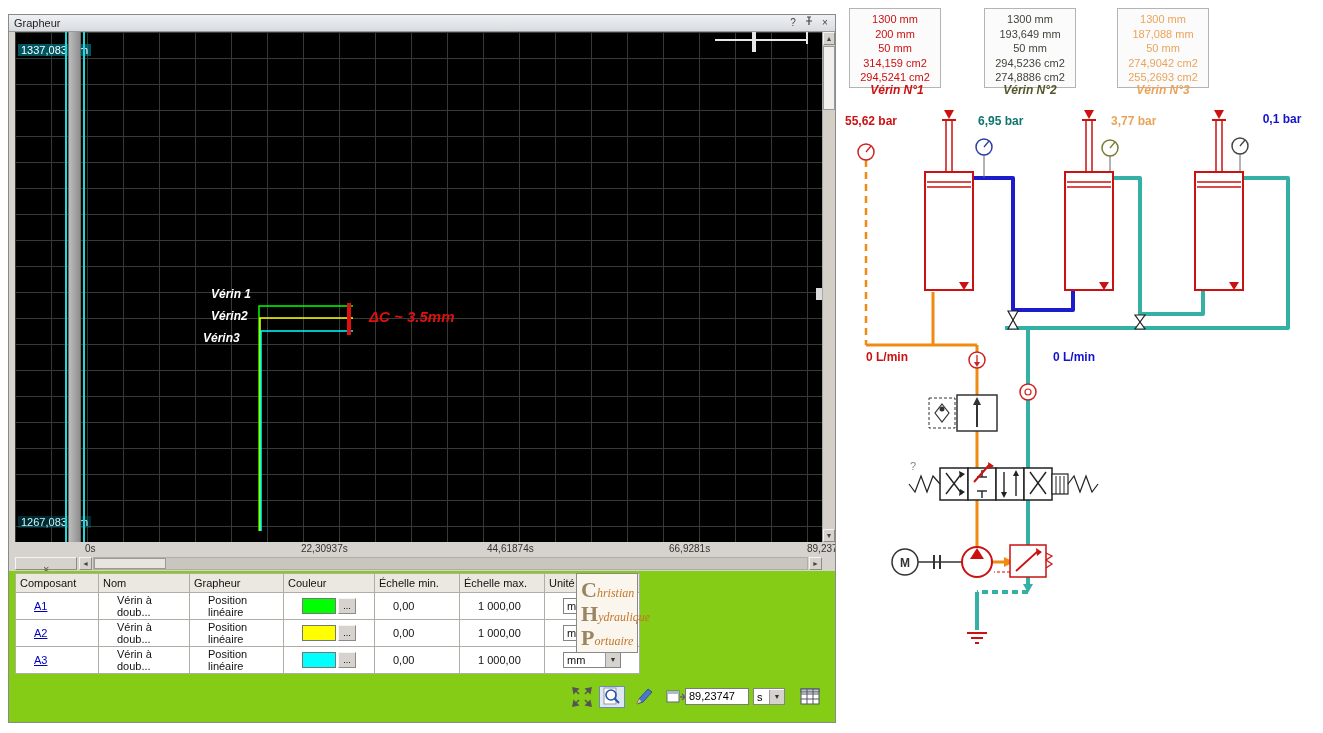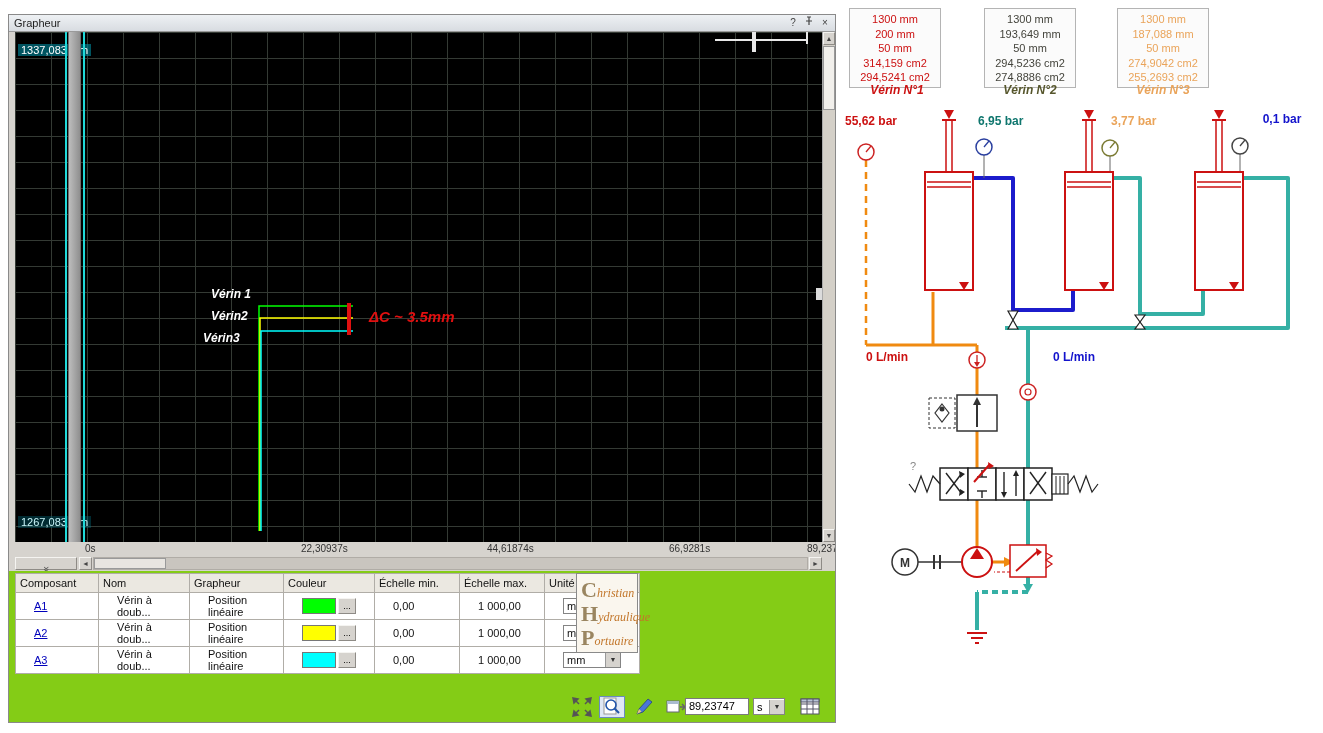--- a/index.html
+++ b/index.html
@@ -63,21 +63,21 @@
   .combo{display:flex;align-items:center;background:#fff;border:1px solid #848484;height:16px;box-sizing:border-box;}
   .combo span:first-child{flex:1;padding-left:3px;font-size:11px;}
   .combo-btn{width:14px;height:14px;background:#d6d3ce;border-left:1px solid #999;font-size:7px;color:#333;text-align:center;line-height:14px;}
   .w-col1{width:74px;} .w-col2{width:82px;} .w-col3{width:85px;} .w-col4{width:72px;} .w-col5{width:76px;} .w-col6{width:76px;} .w-col7{width:86px;}
 
   .logo{position:absolute;left:567px;top:2px;width:62px;height:80px;background:#faf6ee;border:1px solid #8a8a8a;box-sizing:border-box;padding:3px 4px;font-family:"Liberation Serif",serif;}
   .logoline{height:24px;white-space:nowrap;}
   .li{font-size:22px;font-weight:bold;color:#9a8560;}
   .lr{font-size:12px;font-style:italic;color:#c2762a;}
 
-  .toolbar{position:absolute;left:0;top:125px;right:0;height:24px;}
+  .toolbar{position:absolute;left:0;top:115px;right:0;height:24px;}
   .tbtn{position:absolute;top:0;width:26px;height:22px;display:flex;align-items:center;justify-content:center;}
   .tbtn.sel{border:1px solid #6a8ac0;background:#dfe7f5;box-sizing:border-box;}
   .timebox{position:absolute;left:676px;top:2px;width:64px;height:17px;background:#fff;border:1px solid #7a7a7a;box-sizing:border-box;font-size:11px;padding:1px 3px;}
   .unitcombo{position:absolute;left:744px;top:2px;width:32px;height:17px;}
 
   
   .circuit{position:absolute;left:845px;top:0;width:478px;height:733px;}
   .cktsvg{position:absolute;left:0;top:0;}
   .pbox{position:absolute;top:8px;width:92px;height:80px;background:#fbfbfb;border:1px solid #b4b4b4;box-sizing:border-box;font-size:11px;line-height:14.5px;text-align:center;padding-top:3px;}
   .pb1{left:4px;} .pb2{left:139px;} .pb3{left:272px;}

